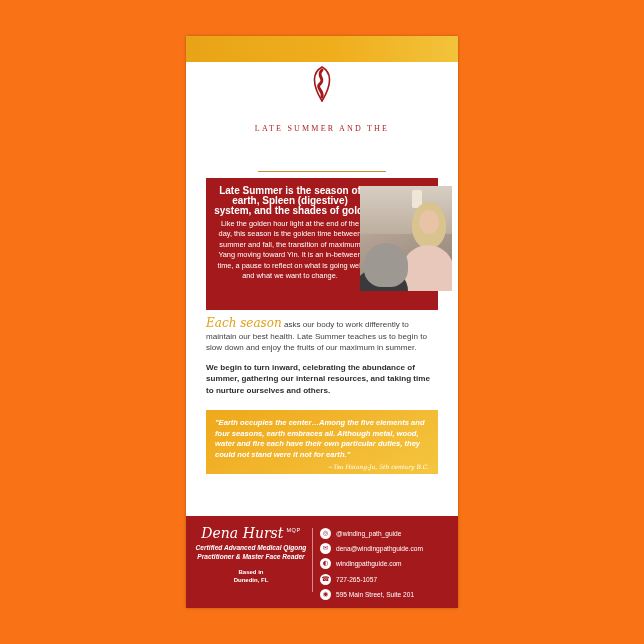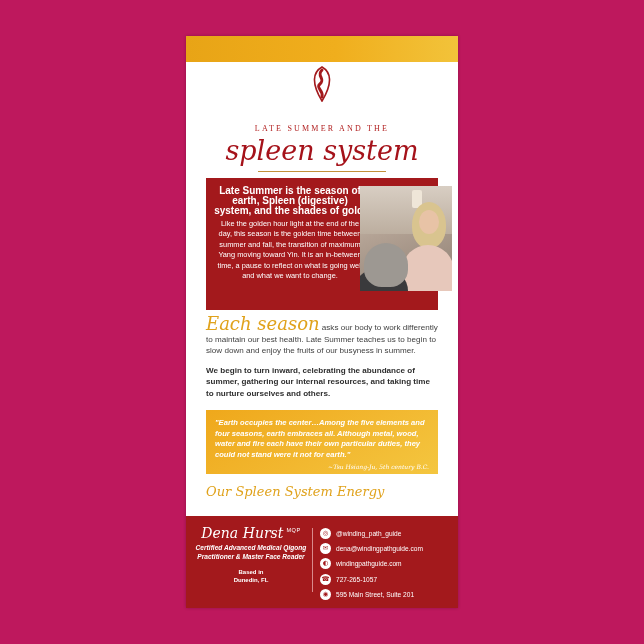--- a/index.html
+++ b/index.html
@@ -2,21 +2,21 @@
 <html><head>
 <meta charset="utf-8">
 <style>
   html,body{margin:0;padding:0;}
   body{
     width:644px;height:644px;
     background:#ffffff;
     font-family:"Liberation Sans", sans-serif;
     overflow:hidden;
   }
-  .canvas{position:relative;width:644px;height:644px;background:#be185d;}
+  .canvas{position:relative;width:644px;height:644px;background:#f97316;}
 
   .card{
     position:absolute;
     left:186px;top:36px;
     width:272px;height:572px;
     background:#ffffff;
     box-shadow:0 0 3px rgba(0,0,0,0.25);
     overflow:hidden;
   }
 
@@ -89,21 +89,21 @@
   .photo .lamp{position:absolute;left:52px;top:4px;width:10px;height:18px;background:#efe6d8;border-radius:2px;}
 
   
   .sec2{
     position:absolute;left:20px;top:282px;width:232px;
   }
   .script-accent{
     color:#e0a21b;
     font-family:"DejaVu Serif", serif;
     font-style:italic;
-    font-size:18px;
+    font-size:12px;
   }
   .sec2-p{
     color:#3f3f3f;
     font-size:8.1px;
     line-height:11.6px;
   }
   .sec2-p2{
     color:#2f2f2f;
     font-size:8.1px;
     line-height:11.6px;
@@ -200,21 +200,20 @@
     <div class="top-band"></div>
 
     <div class="logo">
       <svg width="32" height="36" viewBox="0 0 32 36">
         <path d="M16 1 C7 6, 5 17, 16 35 C27 17, 25 6, 16 1 Z" fill="#ffffff" stroke="#a3191c" stroke-width="1.6"></path>
         <path d="M16 4 C10 10, 20 13, 14 18 C9 22, 18 24, 16 31" fill="none" stroke="#a3191c" stroke-width="3" stroke-linecap="round"></path>
       </svg>
     </div>
 
     <div class="eyebrow">LATE SUMMER AND THE</div>
-    <div class="title">spleen system</div>
     <div class="title-rule"></div>
 
     <div class="red-block">
       <div class="rb-inner">
         <div class="rb-bold">Late Summer is the season of earth, Spleen (digestive) system, and the shades of gold.</div>
         <div class="rb-body">Like the golden hour light at the end of the day, this season is the golden time between summer and fall, the transition of maximum Yang moving toward Yin. It is an in-between time, a pause to reflect on what is going well and what we want to change.</div>
       </div>
       <div class="photo">
         <div class="sky"></div>
         <div class="wall"></div>
@@ -222,31 +221,30 @@
         <div class="blondehair"></div>
         <div class="blondeface"></div>
         <div class="blondebody"></div>
         <div class="greybody"></div>
         <div class="greyhair"></div>
       </div>
     </div>
 
     <div class="sec2">
       <p class="sec2-p" style="margin:0;">
-        <span class="script-accent">Each season</span><span> asks our body to work differently to maintain our best health. Late Summer teaches us to begin to slow down and enjoy the fruits of our busyness in summer.</span>
+        <span class="script-accent">Each season</span><span> asks our body to work differently to maintain our best health. Late Summer teaches us to begin to slow down and enjoy the fruits of our maximum in summer.</span>
       </p>
       <p class="sec2-p2" style="margin-bottom:4px;">We begin to turn inward, celebrating the abundance of summer, gathering our internal resources, and taking time to nurture ourselves and others.</p>
     </div>
 
     <div class="quote-block">
       <div class="quote-text">"Earth occupies the center…Among the five elements and four seasons, earth embraces all. Although metal, wood, water and fire each have their own particular duties, they could not stand were it not for earth."</div>
       <div class="quote-cite">~Tsu Hsiang-Ju, 5th century B.C.</div>
     </div>
 
-    <div class="energy-title">Our Spleen System Energy</div>
     <ul class="energy-list">
       <li>Makes blood and Qi</li>
       <li>Holds blood in the blood vessels</li>
       <li>Holds organs in their correct positions</li>
       <li>Transforms food into energy</li>
       <li>Transforms information we take in into emotions &amp; memories</li>
     </ul>
 
     <div class="footer">
       <div class="f-left">

